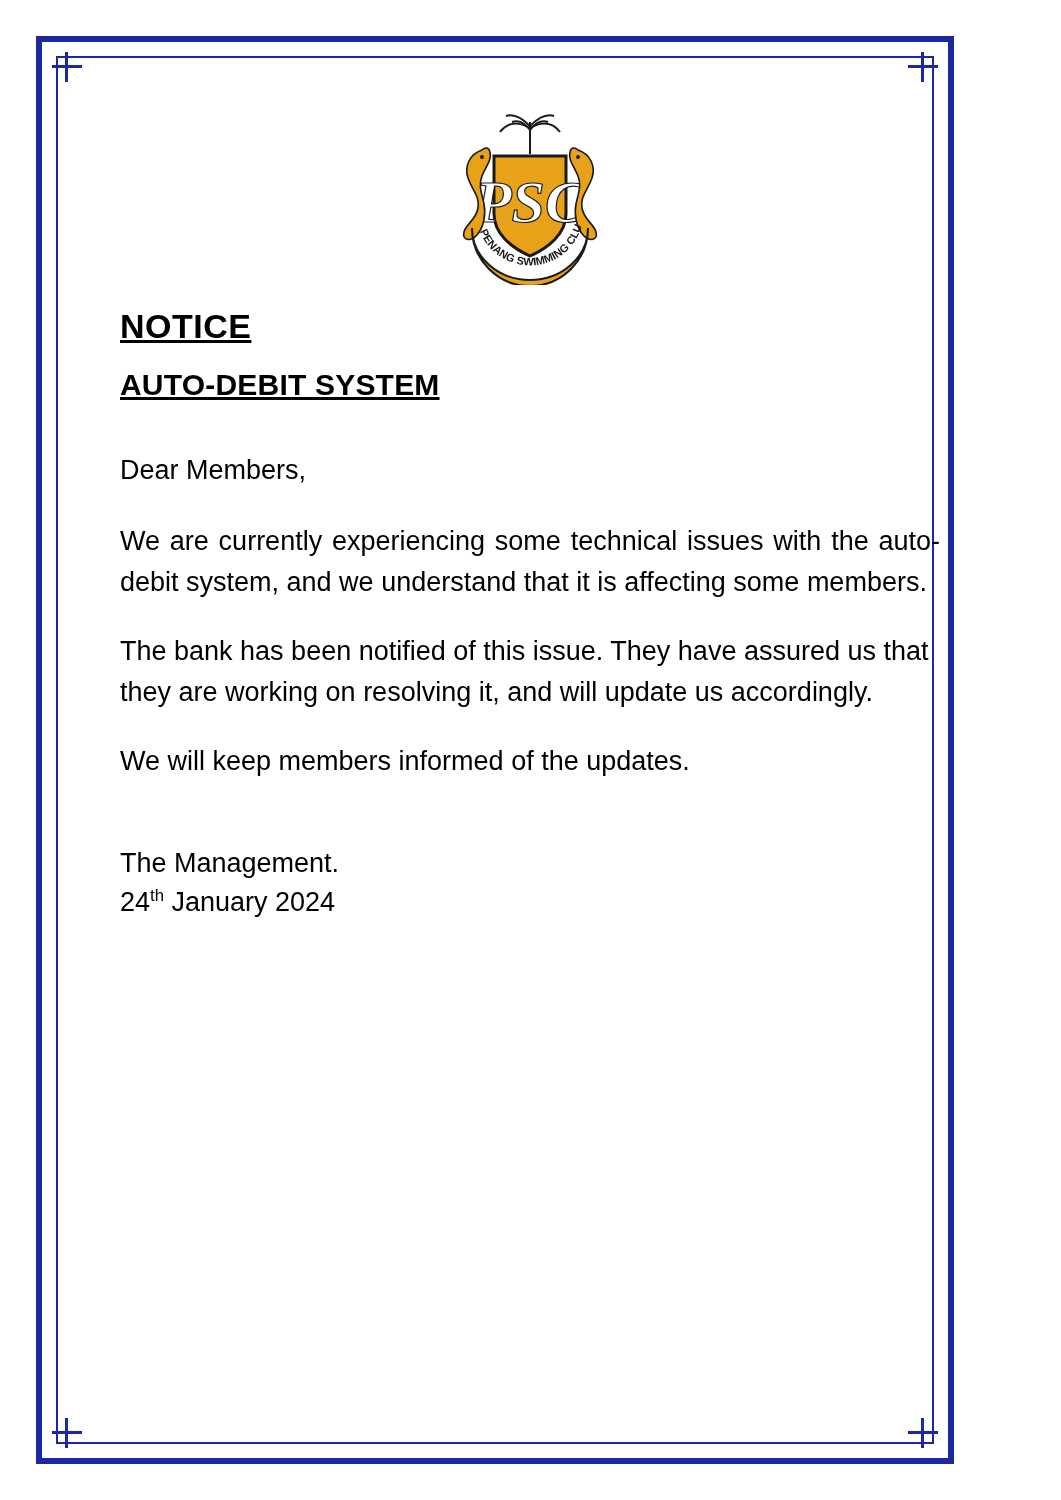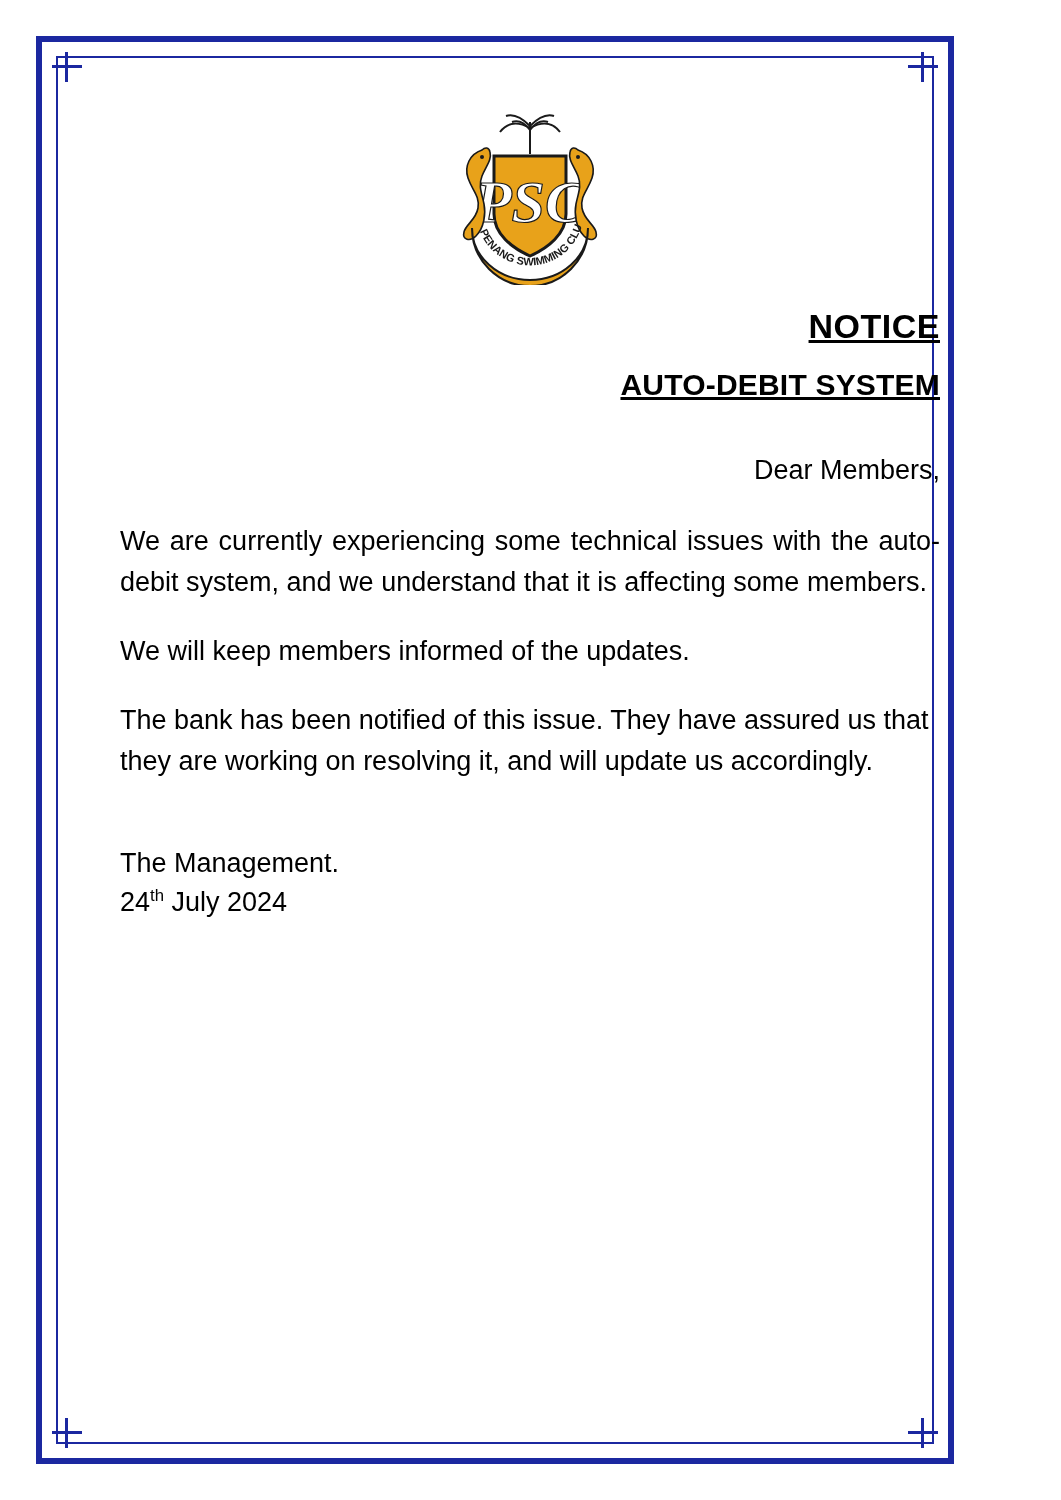--- a/index.html
+++ b/index.html
@@ -74,21 +74,21 @@
     width: 820px;
   }
 
   .crest-wrap {
     display: flex;
     justify-content: center;
     margin-bottom: 22px;
   }
 
   .titles {
-    text-align: right;
+    text-align: left;
   }
   .title-main {
     font-size: 34px;
     font-weight: bold;
     text-decoration: underline;
     letter-spacing: 0.5px;
     margin: 0 0 22px 0;
   }
   .title-sub {
     font-size: 30px;
@@ -103,21 +103,20 @@
     line-height: 1.52;
   }
   .para {
     margin: 16px 0 28px 0;
   }
   .para.justify {
     text-align: justify;
   }
   .salutation {
     margin: 0 0 30px 0;
-    text-align: right;
   }
   .signoff {
     margin-top: 62px;
     line-height: 1.45;
   }
   sup {
     font-size: 0.62em;
     vertical-align: super;
   }
 </style>
@@ -175,23 +174,23 @@
     </div>
 
     <div class="titles">
       <div class="title-main">NOTICE</div>
       <div class="title-sub">AUTO-DEBIT SYSTEM</div>
     </div>
 
     <div class="body-text">
       <p class="salutation">Dear Members,</p>
       <p class="para justify">We are currently experiencing some technical issues with the auto-debit system, and we understand that it is affecting some members.</p>
+      <p class="para">The bank has been notified of this issue. They have assured us that they are working on resolving it, and will update us accordingly.</p>
       <p class="para">We will keep members informed of the updates.</p>
-      <p class="para">The bank has been notified of this issue. They have assured us that they are working on resolving it, and will update us accordingly.</p>
 
       <div class="signoff">
         <div>The Management.</div>
-        <div><span>24</span><sup>th</sup><span> July 2024</span></div>
+        <div><span>24</span><sup>th</sup><span> January 2024</span></div>
       </div>
     </div>
 
   </div>
 </div>
 
 </body></html>

